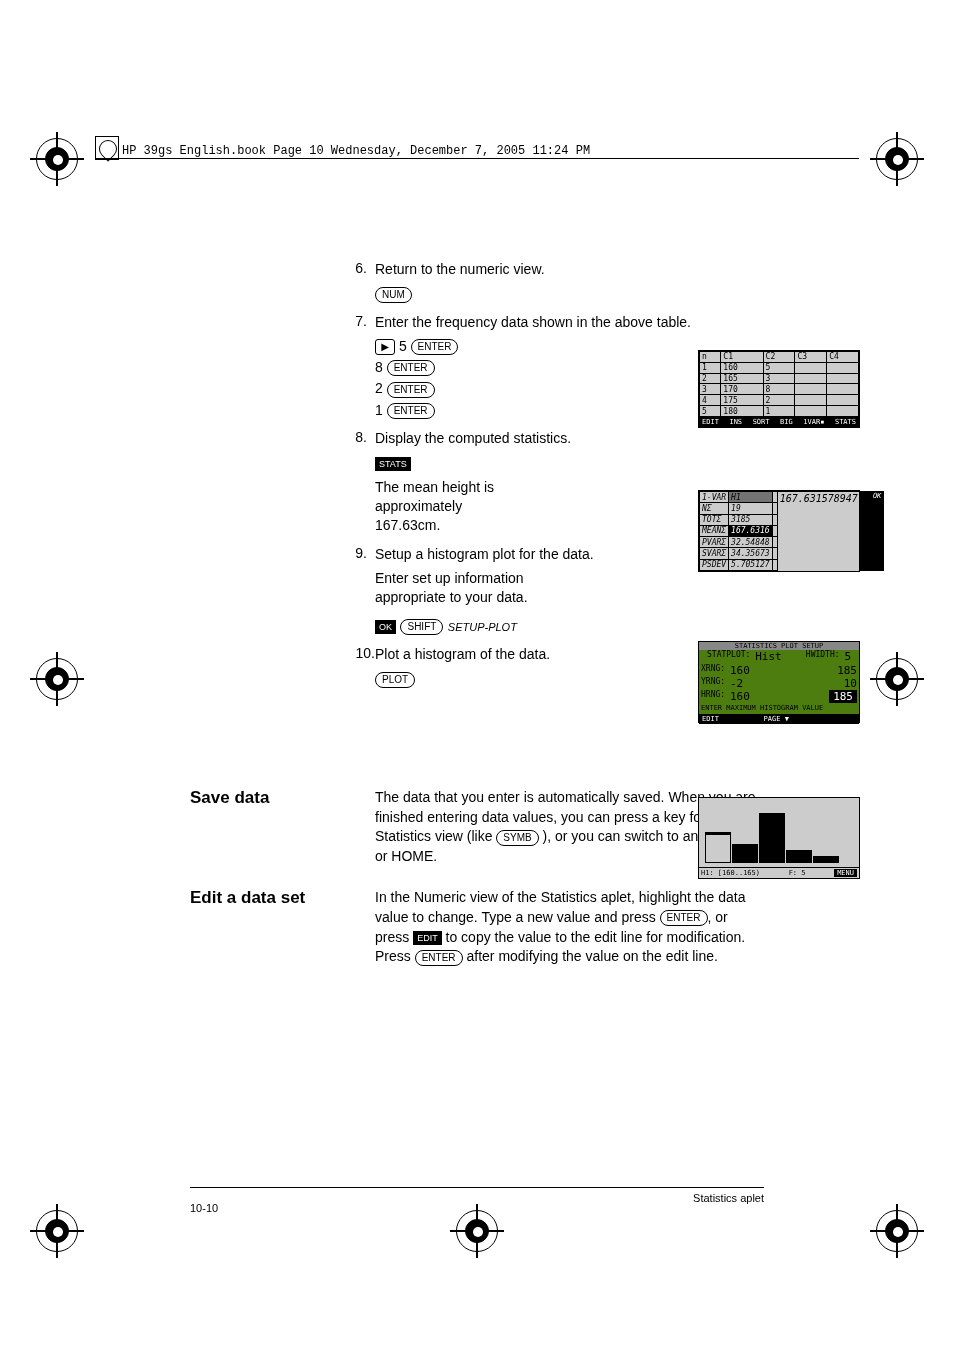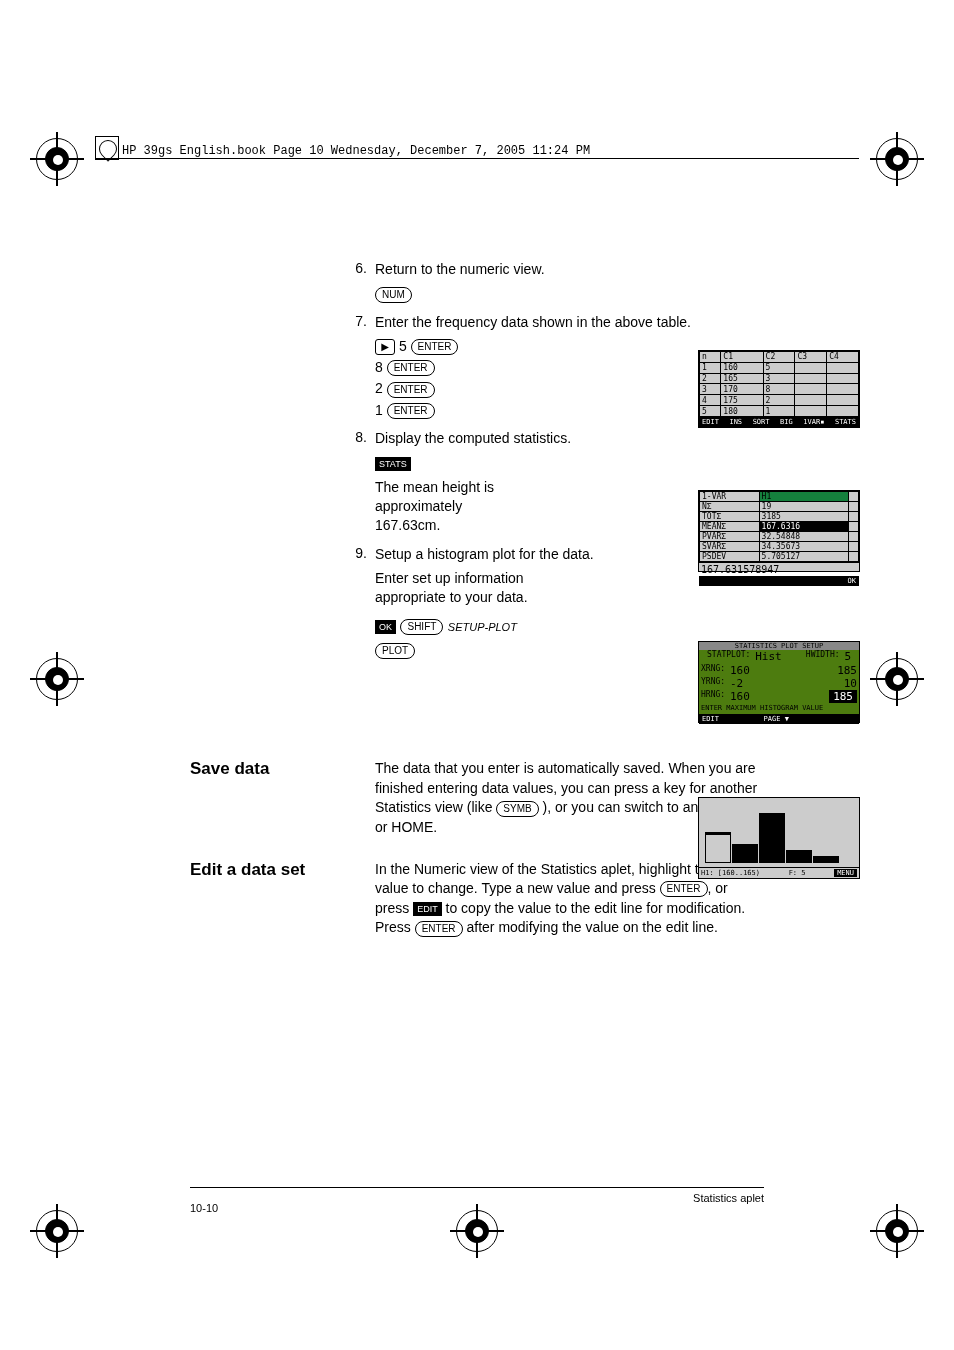--- a/index.html
+++ b/index.html
@@ -165,20 +165,24 @@
   </div>
   <div class="step-indent" style="width:160px;">
     <span style="font-size:14px; line-height:1.35;">Enter set up information appropriate to your data.</span>
   </div>
   <div class="step-indent" style="margin-bottom:6px; margin-top:4px;">
     <span class="key-dark">OK</span>
     <span class="key">SHIFT</span>
     <span class="setup-plot-italic">SETUP-PLOT</span>
   </div>
 
+  <div class="step-row" style="margin-top:10px;">
+    <div class="step-num" style="padding-right:0;">10.</div>
+    <div class="step-text" style="width:160px;">Plot a histogram of the data.</div>
+  </div>
   <div class="step-indent">
     <span class="key">PLOT</span>
   </div>
 
   <div style="position:relative; margin-top:100px;">
     <div class="section-head">Save data</div>
     <div class="section-body">
       <span>The data that you enter is automatically saved. When you are finished entering data values, you can press a key for another Statistics view (like </span><span class="key">SYMB</span><span> ), or you can switch to another aplet or HOME.</span>
     </div>
   </div>
@@ -245,26 +249,26 @@
         <span>INS</span>
         <span>SORT</span>
         <span>BIG</span>
         <span>1VAR▪</span>
         <span>STATS</span>
       </div>
   </div>
 </div>
 
 <div class="screen2">
-  <div style="border:1.5px solid #000; background:#ccc; height:100%; display:flex; flex-direction:column; font-family:monospace; font-size:8px;">
+  <div style="border:1.5px solid #000; background:#ccc; height:100%; display:flex; flex-direction:row; font-family:monospace; font-size:8px;font-style:italic;">
     <table class="calc-table">
       <tbody>
           <tr>
             <th>1-VAR</th>
-            <th style="background:#15803d;">H1</th>
+            <th style="background:#737373;">H1</th>
             <th></th>
           </tr>
       <tr>
             <td>NΣ</td>
             <td>19</td>
             <td></td>
           </tr>
       <tr>
             <td>TOTΣ</td>
             <td>3185</td>

